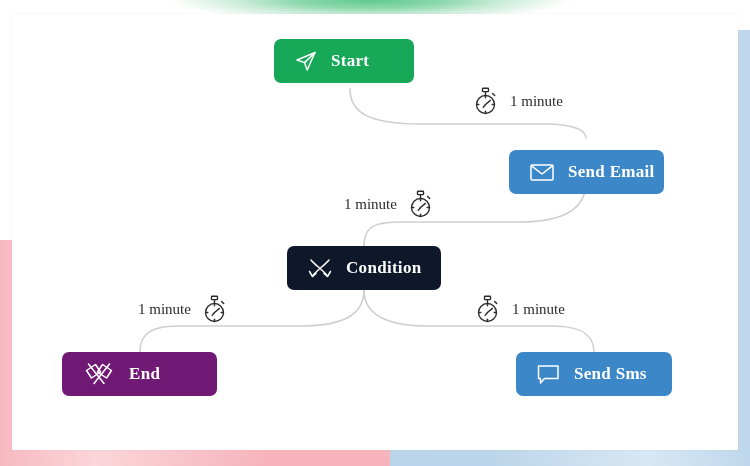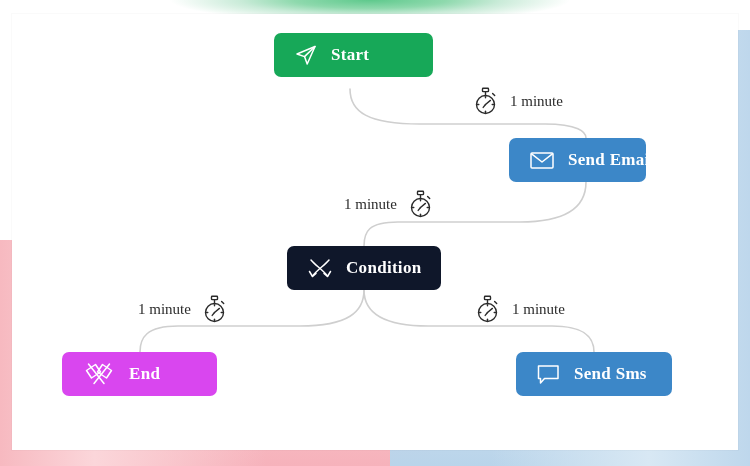--- a/index.html
+++ b/index.html
@@ -104,24 +104,24 @@
   }
   .node .node-label {
     font-family: "Liberation Serif", "DejaVu Serif", serif;
     font-size: 17px;
     font-weight: 700;
     letter-spacing: 0.3px;
     white-space: nowrap;
     color: #ffffff;
   }
 
-  .node-start     { left: 274px; top: 33px;  width: 159px; background: #17a858; }
-  .node-email     { left: 509px; top: 138px; width: 137px; background: #3c87c8; border-radius: 7px; }
+  .node-start     { left: 274px; top: 39px;  width: 140px; background: #17a858; }
+  .node-email     { left: 509px; top: 150px; width: 155px; background: #3c87c8; border-radius: 7px; }
   .node-condition { left: 287px; top: 246px; width: 154px; background: #0f172a; }
-  .node-end       { left: 62px;  top: 352px; width: 155px; background: #d946ef; }
+  .node-end       { left: 62px;  top: 352px; width: 155px; background: #701a75; }
   .node-sms       { left: 516px; top: 352px; width: 156px; background: #3c87c8; text-align: center; }
 
   
   .delay {
     position: absolute;
     display: flex;
     align-items: center;
     white-space: nowrap;
   }
   .delay .watch { line-height: 0; display: block; flex: 0 0 auto; }

